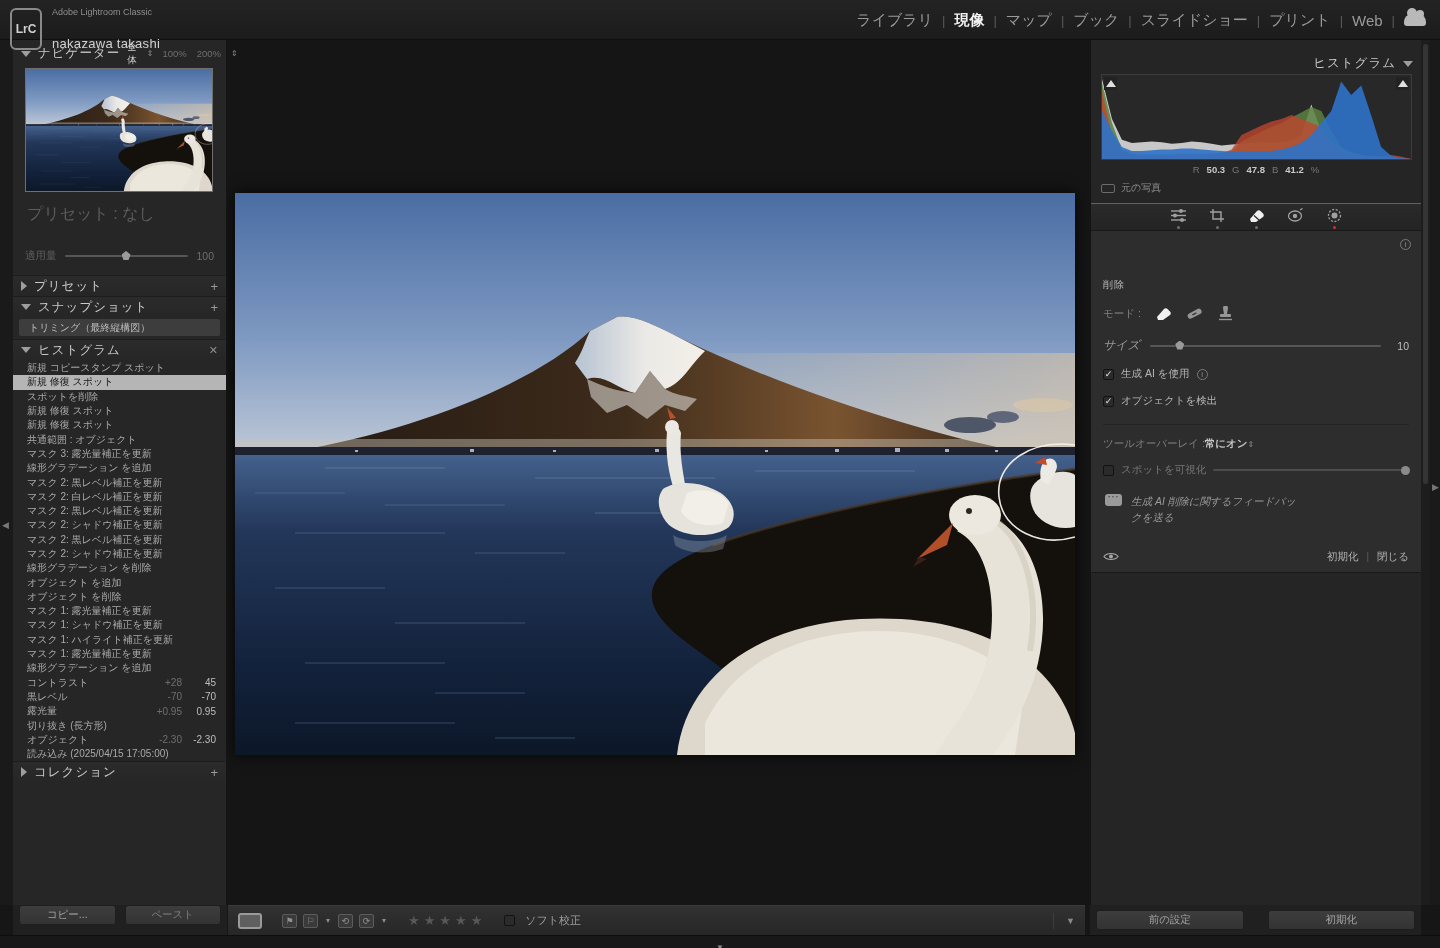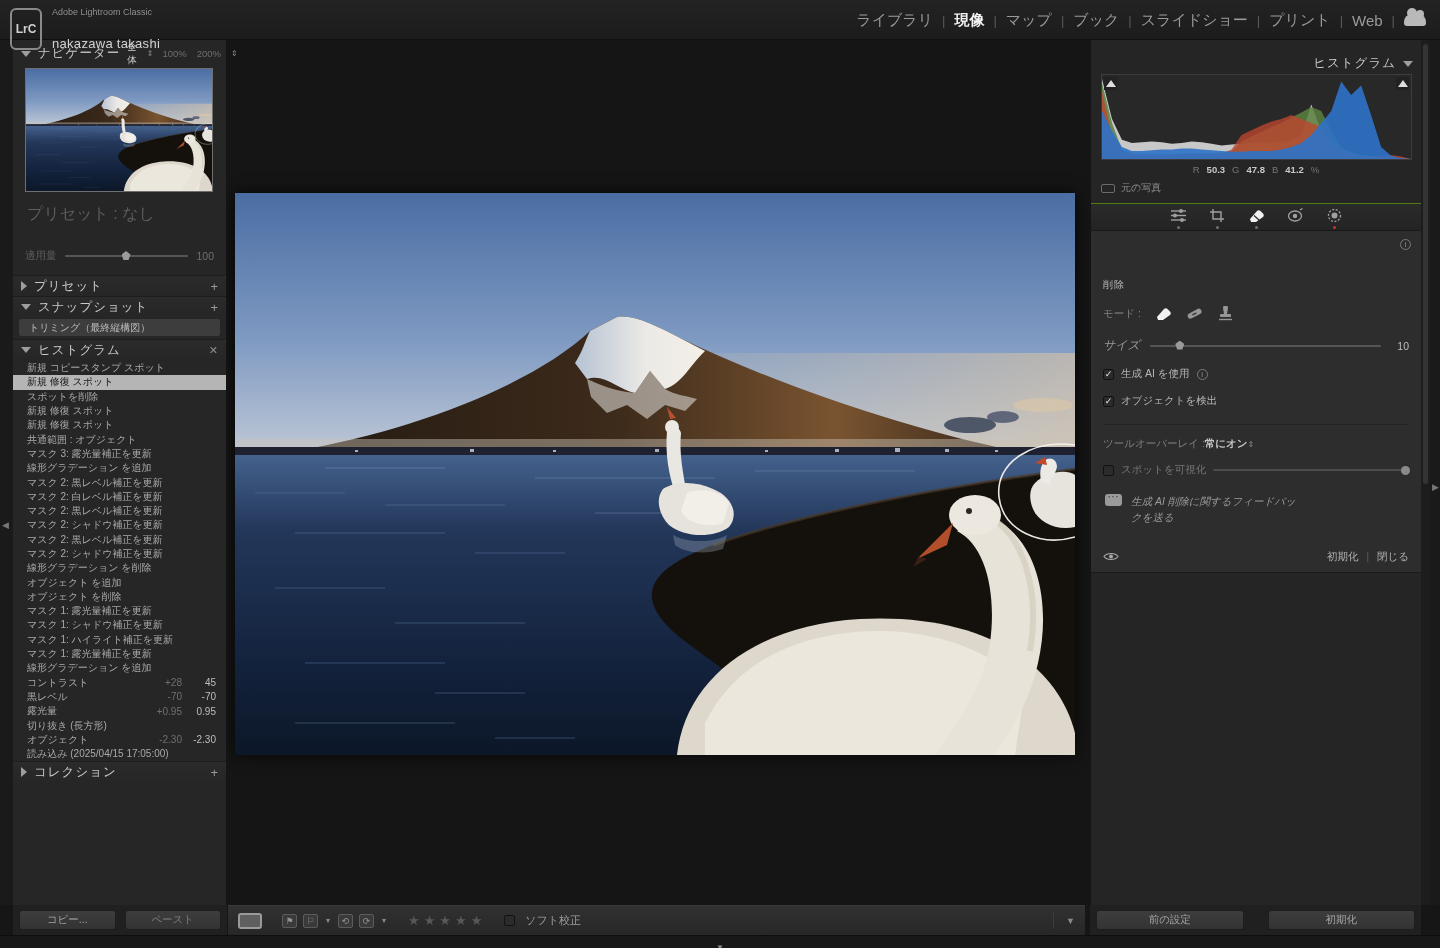--- a/index.html
+++ b/index.html
@@ -60,21 +60,21 @@
   #history-list { margin-top:1px; }
   .history-item { height:14.3px; display:flex; align-items:center; padding:0 10px 0 14px;
     font-size:10px; color:#a9a9a9; white-space:nowrap; }
   .history-item.selected { background:#b5b5b5; color:#161616; }
   .hist-label { flex:1; overflow:hidden; text-overflow:ellipsis; }
   .hist-delta { color:#6f6f6f; width:34px; text-align:right; }
   .hist-value { width:34px; text-align:right; color:#bdbdbd; }
 
   
   #bottom-left { position:absolute; left:13px; top:905px; width:214px; height:30px; background:#202020;
-    display:flex; align-items:center; gap:9px; padding:0 6px; z-index:6; }
+    display:flex; gap:9px; padding:0 6px; z-index:6; }
   .lr-button { flex:1; height:20px; background:linear-gradient(#3d3d3d,#333); border:1px solid #1e1e1e;
     border-radius:3px; color:#a5a5a5; font-size:10.5px; display:flex; align-items:center; justify-content:center; }
   .lr-button.dim { color:#7c7c7c; }
   #bottom-center { position:absolute; left:228px; top:905px; width:857px; height:30px;
     background:linear-gradient(#313131,#272727); border-top:1px solid #3a3a3a;
     display:flex; align-items:center; padding:0 10px; gap:6px; z-index:6; }
   #view-mode-button { width:24px; height:16px; border:2px solid #9a9a9a; border-radius:3px; background:#5f5f5f; }
   .tool-box { width:15px; height:14px; border:1px solid #5c5c5c; border-radius:2px; background:#3a3a3a;
     color:#909090; font-size:9px; display:flex; align-items:center; justify-content:center; }
   .caret { color:#8a8a8a; font-size:8px; margin:0 2px; }

